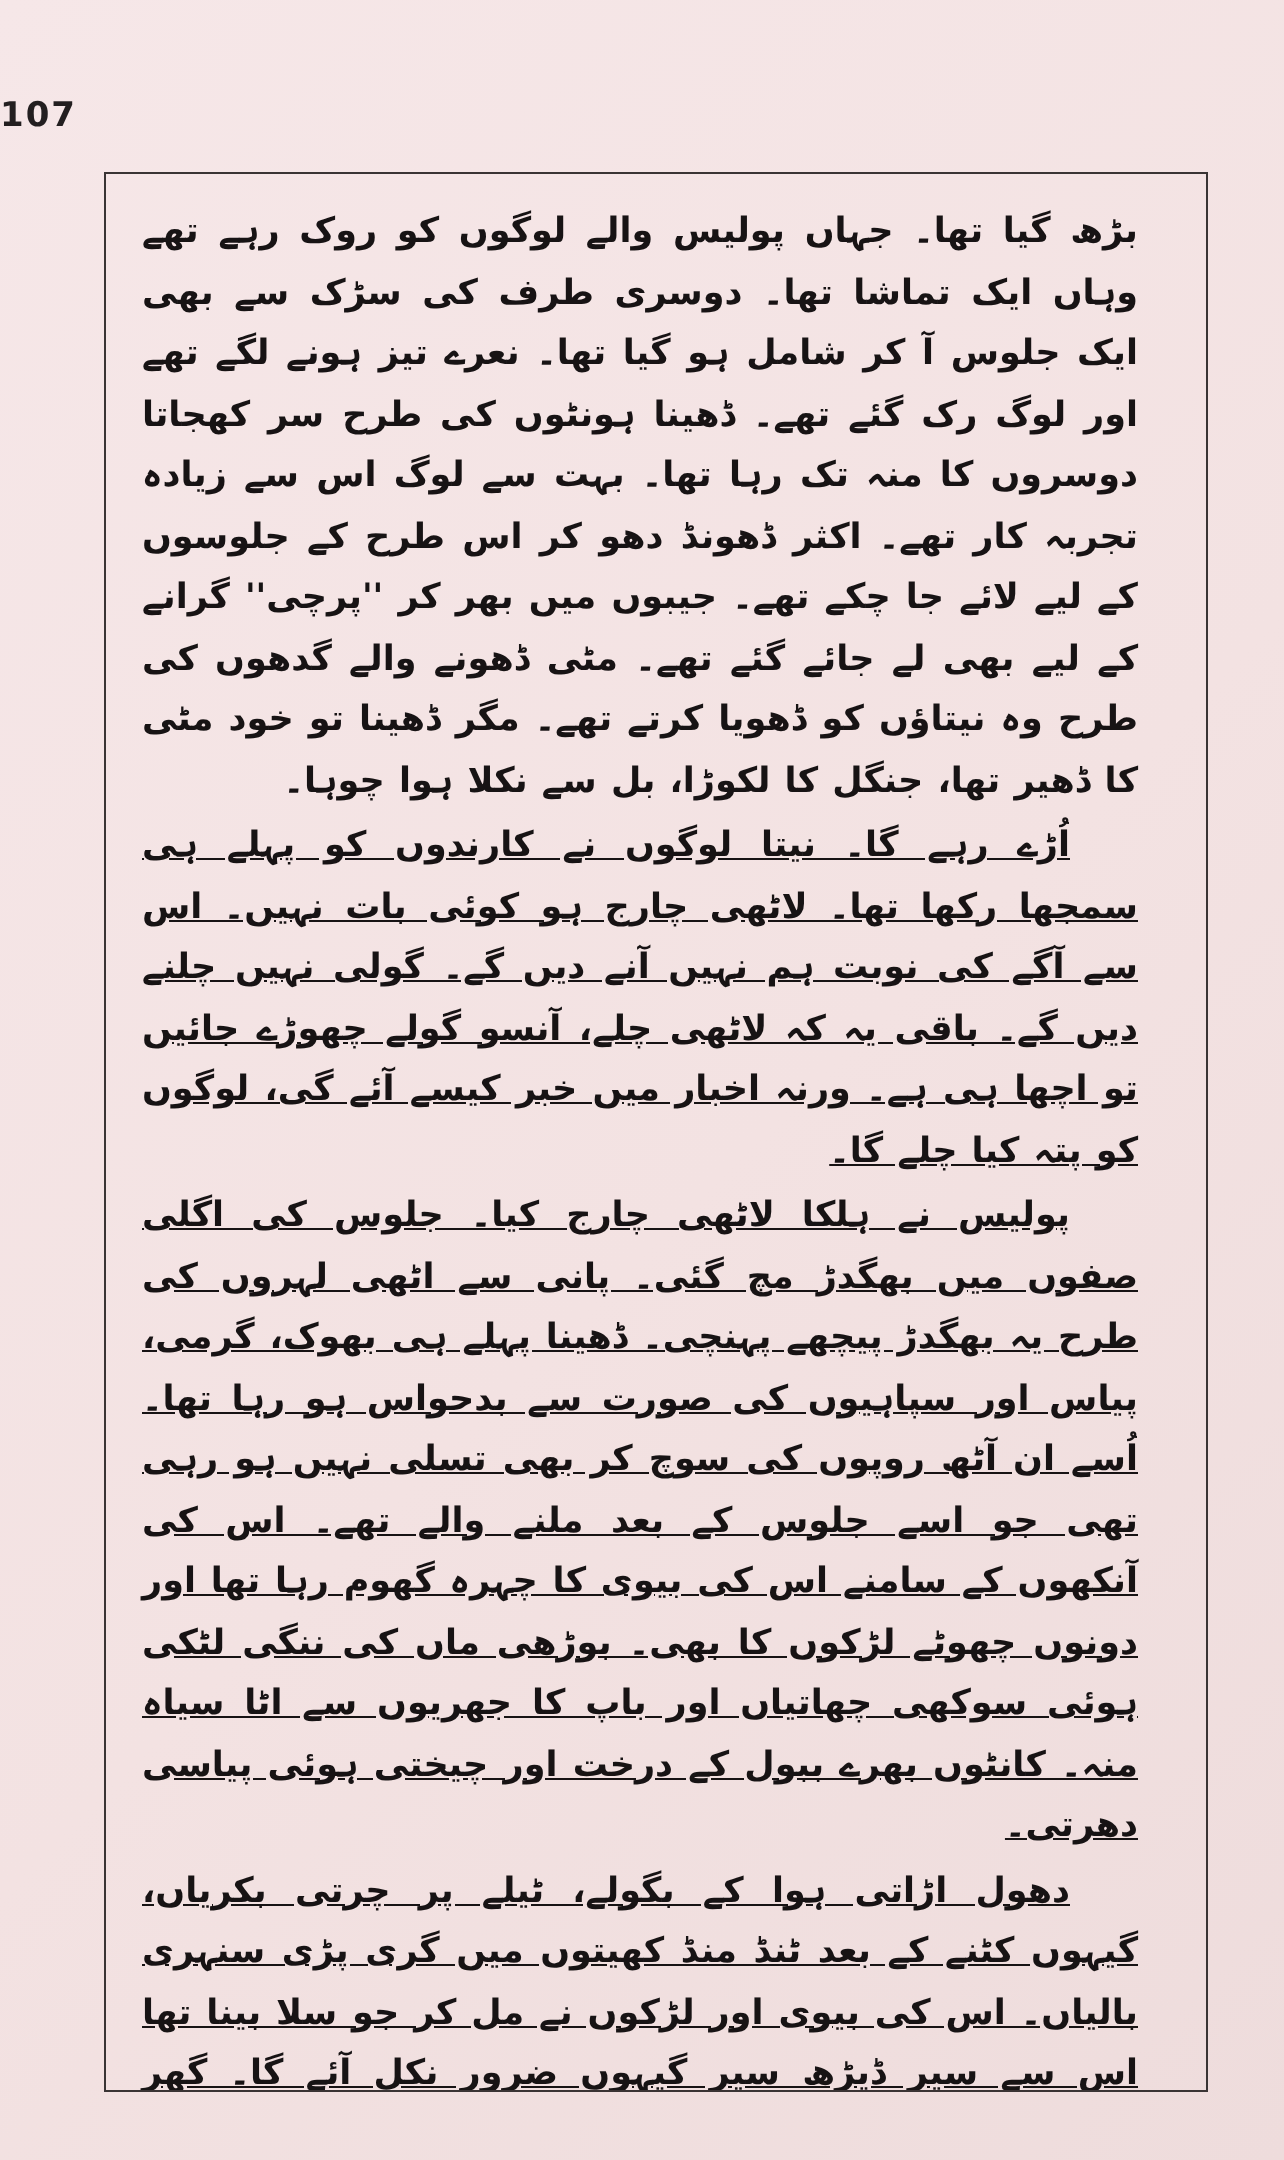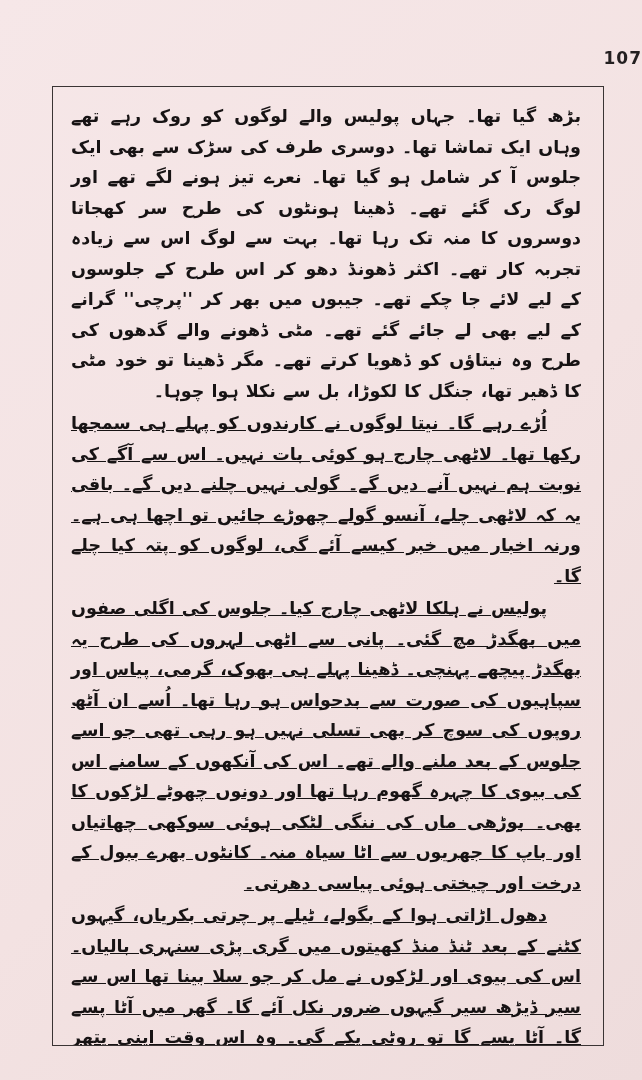--- a/index.html
+++ b/index.html
@@ -18,21 +18,21 @@
     width: 642px;
     height: 1080px;
     background: linear-gradient(135deg, #f6e7e8 0%, #f3e2e2 55%, #eedcdc 100%);
     box-sizing: border-box;
   }
   .page-number {
     position: absolute;
     top: 48px;
     left: 0;
     right: 0;
-    text-align: right;
+    text-align: left;
     font-family: "DejaVu Sans", sans-serif;
     font-weight: bold;
     font-size: 17px;
     color: #231f20;
     letter-spacing: 1px;
     direction: ltr;
   }
   .frame {
     position: absolute;
     top: 86px;
@@ -47,21 +47,21 @@
   .text-area {
     direction: rtl;
     text-align: justify;
     color: #171314;
     font-size: 17.5px;
     line-height: 30.5px;
     font-weight: 600;
     word-spacing: 1px;
   }
   .para {
-    margin: 0 4px 2px 0;
+    margin: 0 16px 2px 0;
   }
   .para.indented {
     text-indent: 34px;
     text-decoration: underline;
   }
 </style>
 </head>
 <body>
 
 <div class="page">

